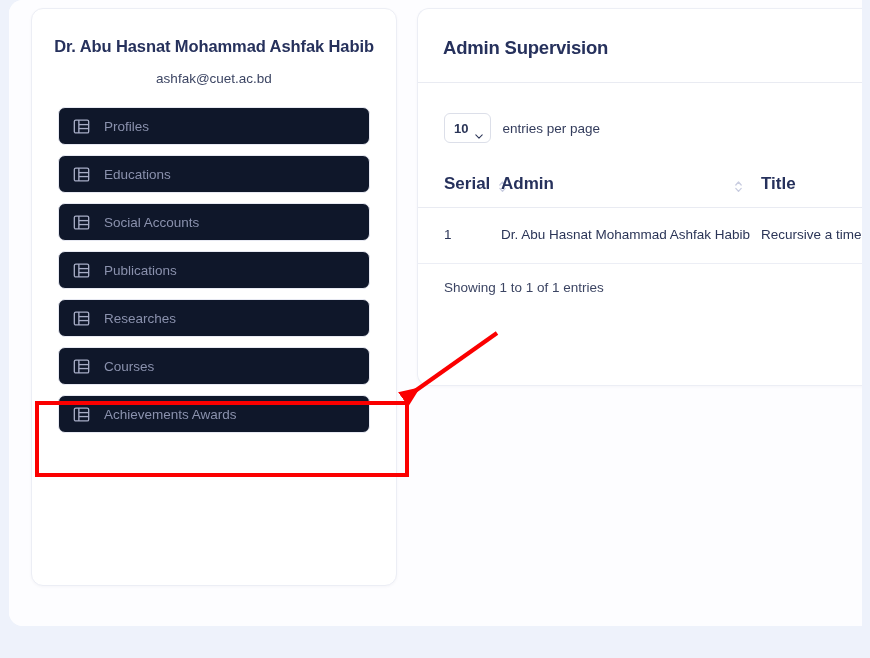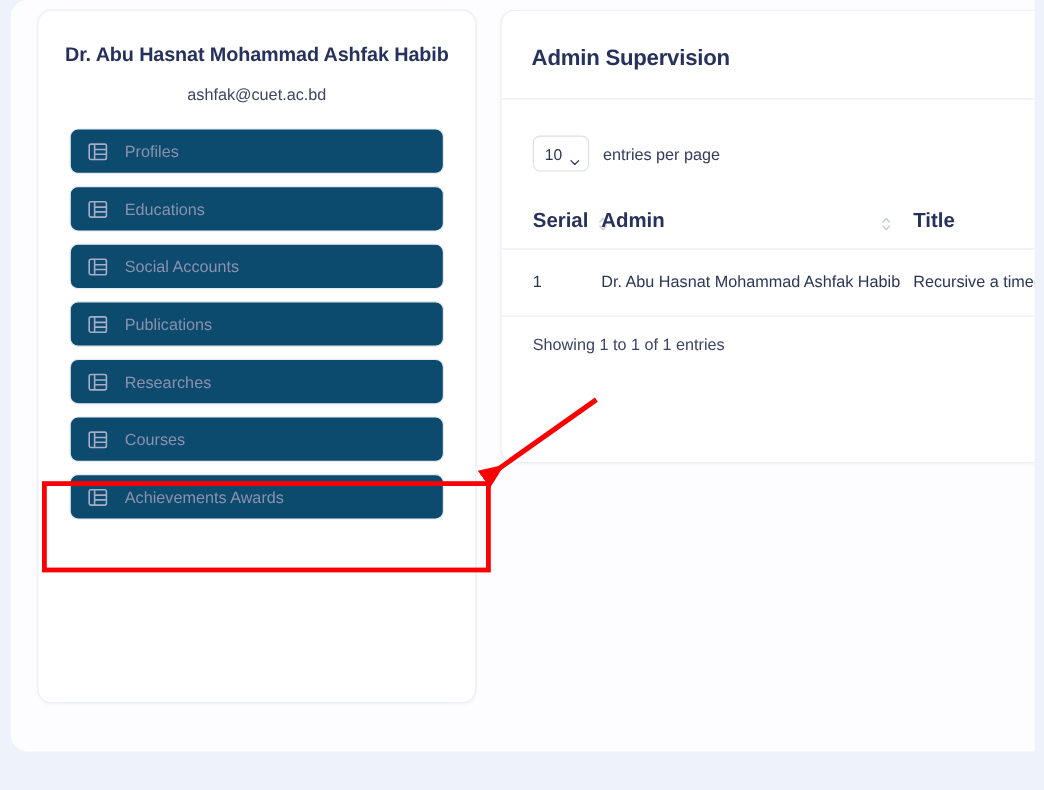--- a/index.html
+++ b/index.html
@@ -83,21 +83,21 @@
 
   .menu-item {
     display: flex;
     align-items: center;
     height: 38px;
     margin-bottom: 10px;
     padding: 0 14px;
     box-sizing: border-box;
     border: 1px solid #e7e9f2;
     border-radius: 7px;
-    background: #0c4a6e;
+    background: #0f172a;
     cursor: pointer;
     user-select: none;
   }
   .menu-item .mi-label {
     margin-left: 14px;
     font-size: 13.5px;
     color: #8a91ad;
     white-space: nowrap;
   }
   .menu-item .mi-icon {
@@ -157,20 +157,21 @@
     display: inline-flex;
     align-items: center;
     height: 30px;
     min-width: 44px;
     padding: 0 22px 0 9px;
     border: 1px solid #dcdfe9;
     border-radius: 6px;
     background: #ffffff;
     box-sizing: border-box;
     cursor: pointer;
+    font-weight: bold;
   }
   #entries-select .sel-value {
     font-size: 13px;
     color: #2b3557;
   }
   #entries-select .sel-chevron {
     position: absolute;
     right: 7px;
     top: 50%;
     margin-top: -3px;

